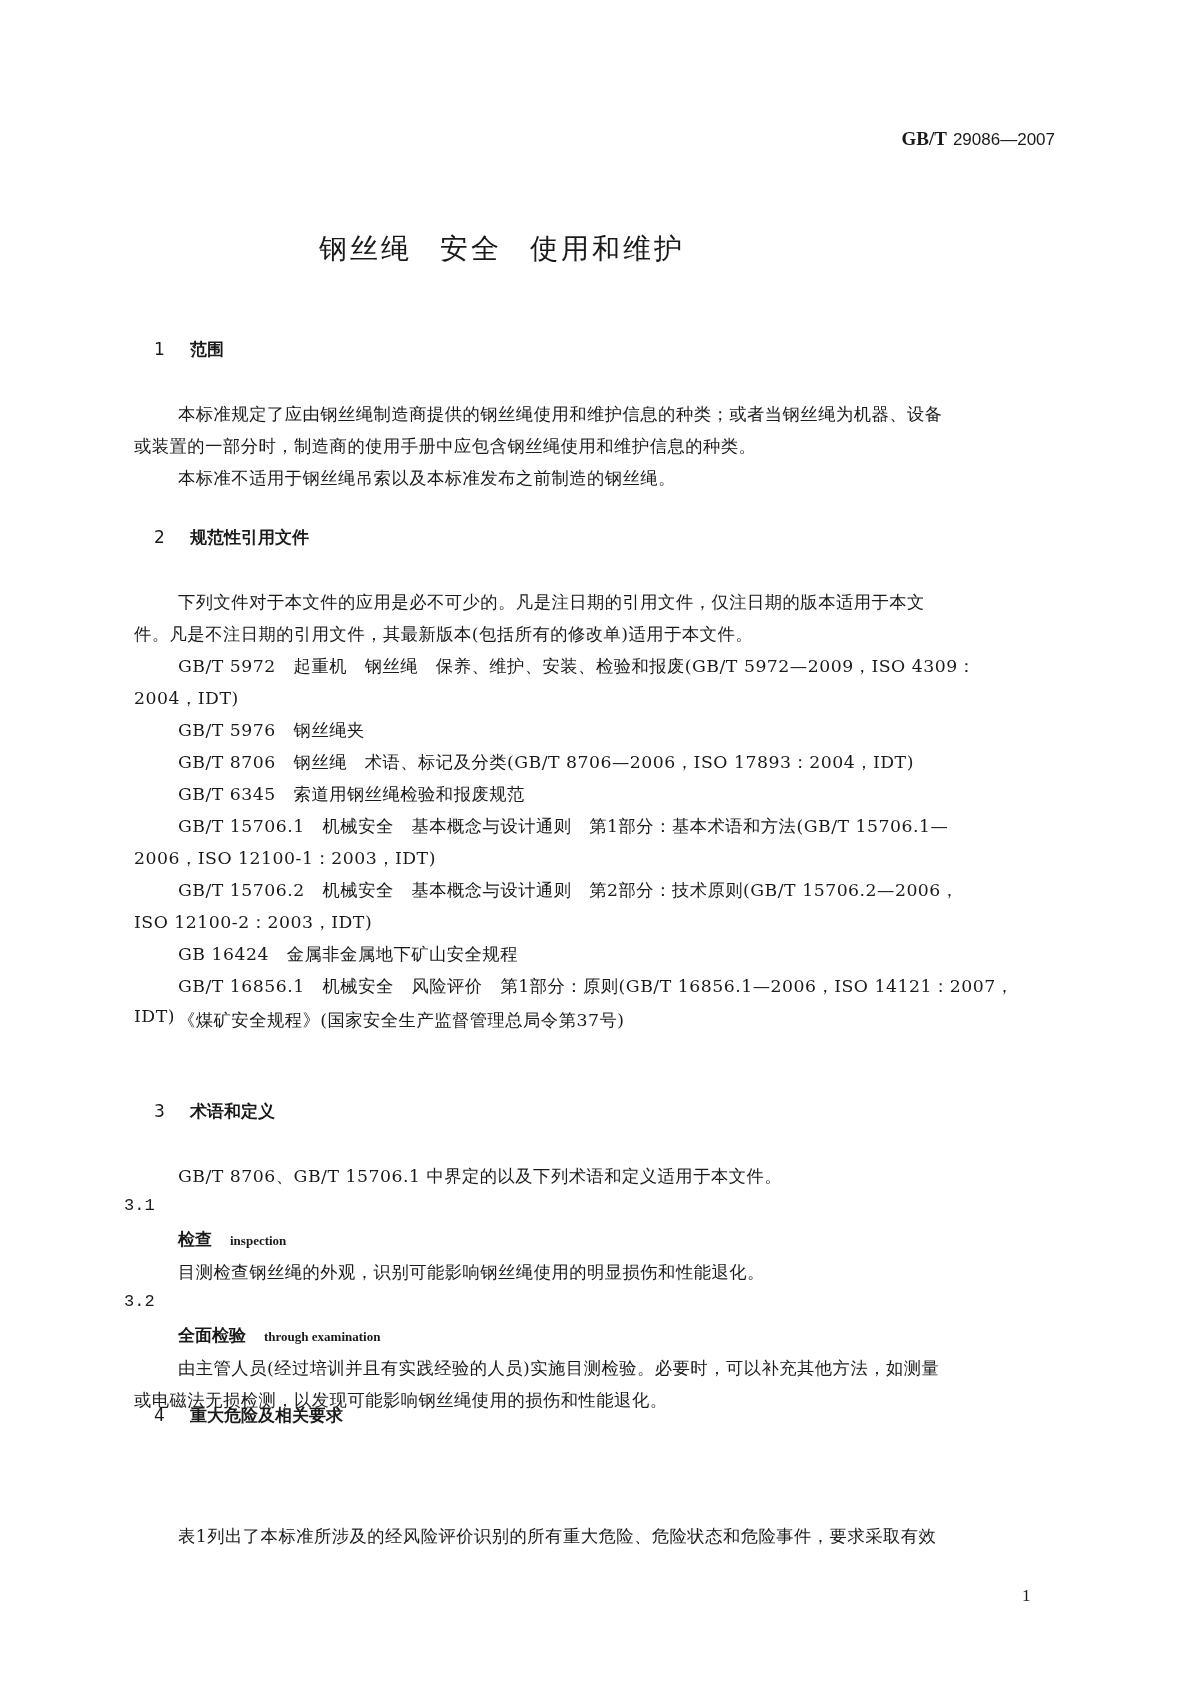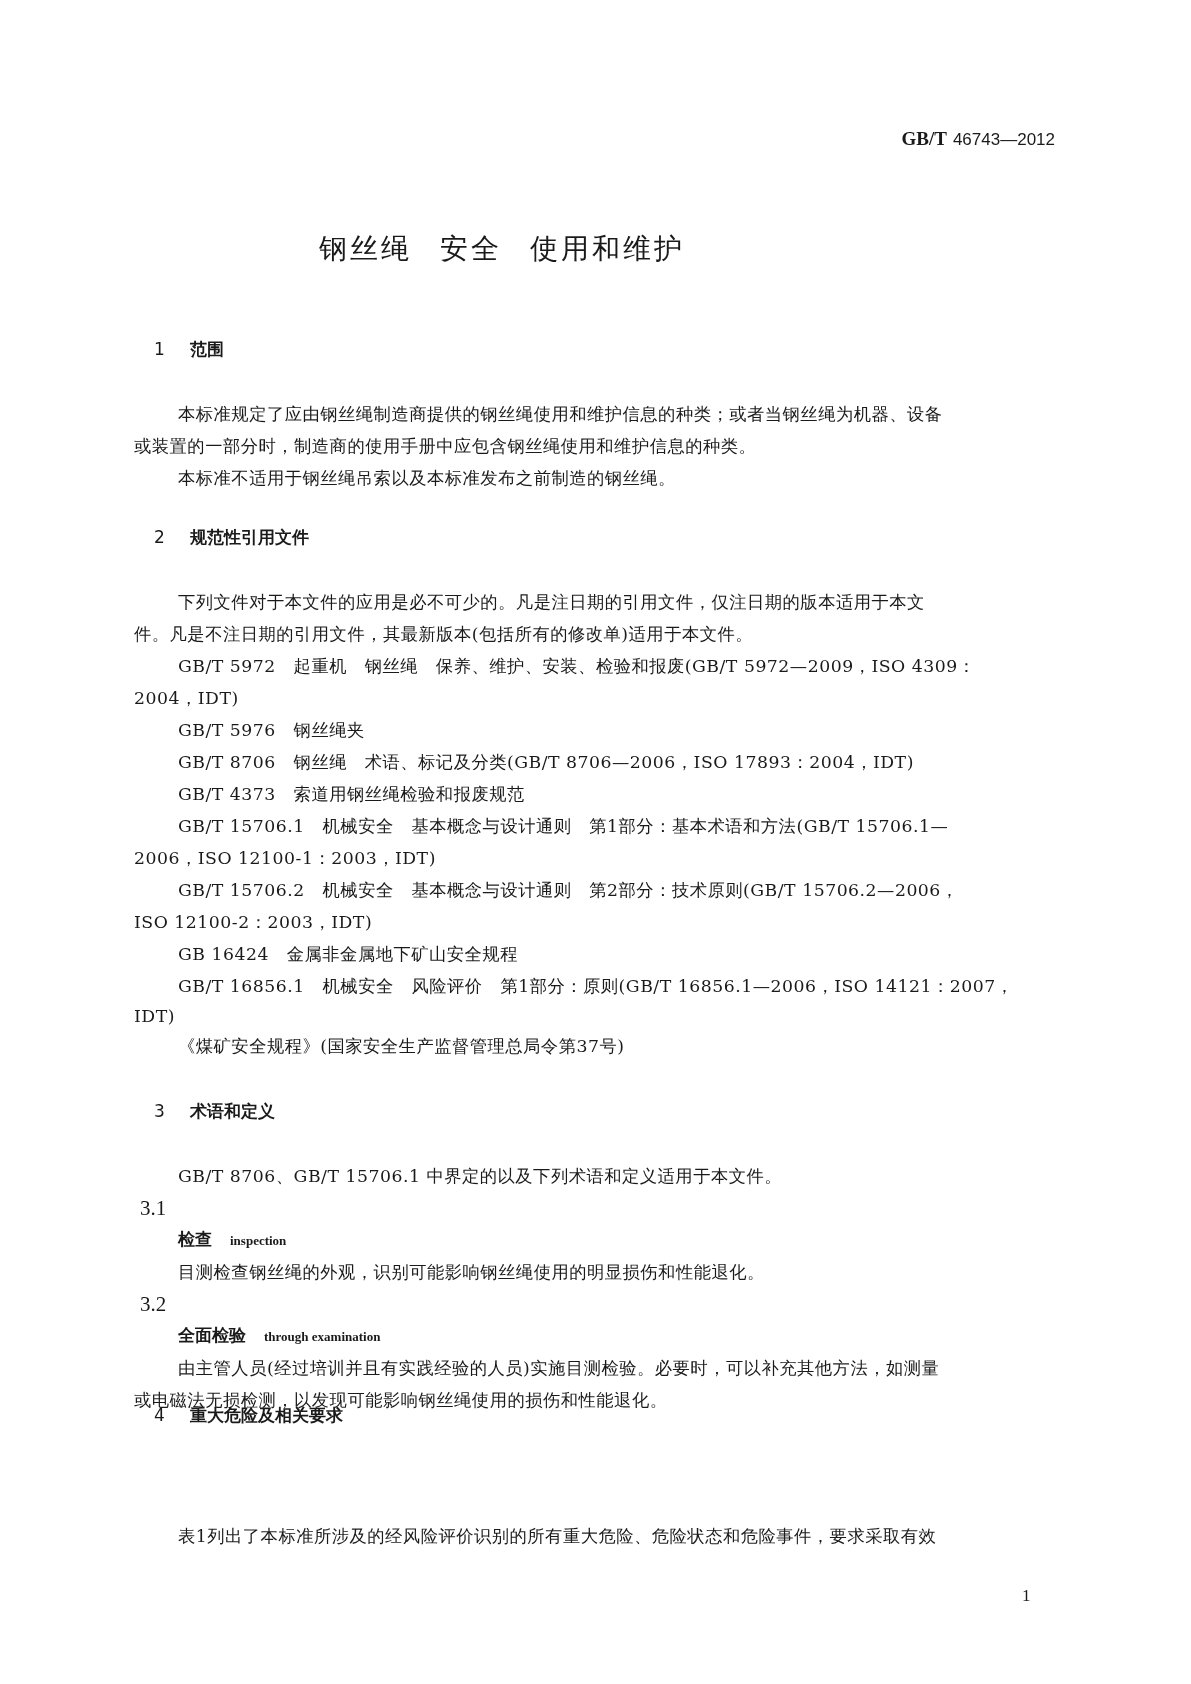--- a/index.html
+++ b/index.html
@@ -10,30 +10,30 @@
   .std-no .gbt { font-family: "Liberation Serif", serif; font-weight: bold; font-size: 19px; }
   .std-no .num { font-family: "Liberation Sans", sans-serif; margin-left: 6px; }
   .title { left: 0; width: 1004px; text-align: center; top: 230px; font-family: "DejaVu Sans", sans-serif;
            font-size: 28px; letter-spacing: 3px; }
   .title span { margin: 0 14px; }
   .sec { left: 134px; font-family: "DejaVu Sans", sans-serif; font-size: 17px; font-weight: bold; margin-left: 20px; }
   .sec .no { display: inline-block; width: 36px; font-weight: normal; }
   .line { font-size: 17.3px; letter-spacing: 0.5px; }
   .ind { left: 178px; }
   .flush { left: 134px; }
-  .clause { left: 140px; font-family: Liberation Serif, serif; font-size: 21px; }
+  .clause { left: 124px; font-family: Liberation Mono, monospace; font-size: 17px; }
   .term { left: 178px; font-size: 17px; font-weight: bold; }
   .term .en { font-family: "Liberation Serif", serif; margin-left: 18px; font-size: 13px; }
   .pageno { left: 1022px; top: 1586px; font-size: 17px; font-family: "Liberation Serif", serif; }
 </style>
 </head>
 <body>
 
 <div class="abs std-no">
-  <span class="gbt">GB/T</span><span class="num">46743—2012</span>
+  <span class="gbt">GB/T</span><span class="num">29086—2007</span>
 </div>
 
 <div class="abs title">
   <span>钢丝绳</span><span>安全</span><span>使用和维护</span>
 </div>
 
 <div class="abs sec" style="top:338px">
   <span class="no">1</span><span>范围</span>
 </div>
 <div class="abs line ind" style="top:402px">本标准规定了应由钢丝绳制造商提供的钢丝绳使用和维护信息的种类；或者当钢丝绳为机器、设备</div>
@@ -42,29 +42,29 @@
 
 <div class="abs sec" style="top:526px">
   <span class="no">2</span><span>规范性引用文件</span>
 </div>
 <div class="abs line ind" style="top:590px">下列文件对于本文件的应用是必不可少的。凡是注日期的引用文件，仅注日期的版本适用于本文</div>
 <div class="abs line flush" style="top:622px">件。凡是不注日期的引用文件，其最新版本(包括所有的修改单)适用于本文件。</div>
 <div class="abs line ind" style="top:654px">GB/T 5972　起重机　钢丝绳　保养、维护、安装、检验和报废(GB/T 5972—2009，ISO 4309：</div>
 <div class="abs line flush" style="top:686px">2004，IDT)</div>
 <div class="abs line ind" style="top:718px">GB/T 5976　钢丝绳夹</div>
 <div class="abs line ind" style="top:750px">GB/T 8706　钢丝绳　术语、标记及分类(GB/T 8706—2006，ISO 17893：2004，IDT)</div>
-<div class="abs line ind" style="top:782px">GB/T 4373　索道用钢丝绳检验和报废规范</div>
+<div class="abs line ind" style="top:782px">GB/T 6345　索道用钢丝绳检验和报废规范</div>
 <div class="abs line ind" style="top:814px">GB/T 15706.1　机械安全　基本概念与设计通则　第1部分：基本术语和方法(GB/T 15706.1—</div>
 <div class="abs line flush" style="top:846px">2006，ISO 12100-1：2003，IDT)</div>
 <div class="abs line ind" style="top:878px">GB/T 15706.2　机械安全　基本概念与设计通则　第2部分：技术原则(GB/T 15706.2—2006，</div>
 <div class="abs line flush" style="top:910px">ISO 12100-2：2003，IDT)</div>
 <div class="abs line ind" style="top:942px">GB 16424　金属非金属地下矿山安全规程</div>
 <div class="abs line ind" style="top:974px">GB/T 16856.1　机械安全　风险评价　第1部分：原则(GB/T 16856.1—2006，ISO 14121：2007，</div>
 <div class="abs line flush" style="top:1006px">IDT)</div>
-<div class="abs line ind" style="top:1034px">《煤矿安全规程》(国家安全生产监督管理总局令第37号)</div>
+<div class="abs line ind" style="top:1008px">《煤矿安全规程》(国家安全生产监督管理总局令第37号)</div>
 
 <div class="abs sec" style="top:1100px">
   <span class="no">3</span><span>术语和定义</span>
 </div>
 <div class="abs line ind" style="top:1164px">GB/T 8706、GB/T 15706.1 中界定的以及下列术语和定义适用于本文件。</div>
 <div class="abs clause" style="top:1196px">3.1</div>
 <div class="abs term" style="top:1228px">
   <span>检查</span><span class="en">inspection</span>
 </div>
 <div class="abs line ind" style="top:1260px">目测检查钢丝绳的外观，识别可能影响钢丝绳使用的明显损伤和性能退化。</div>

